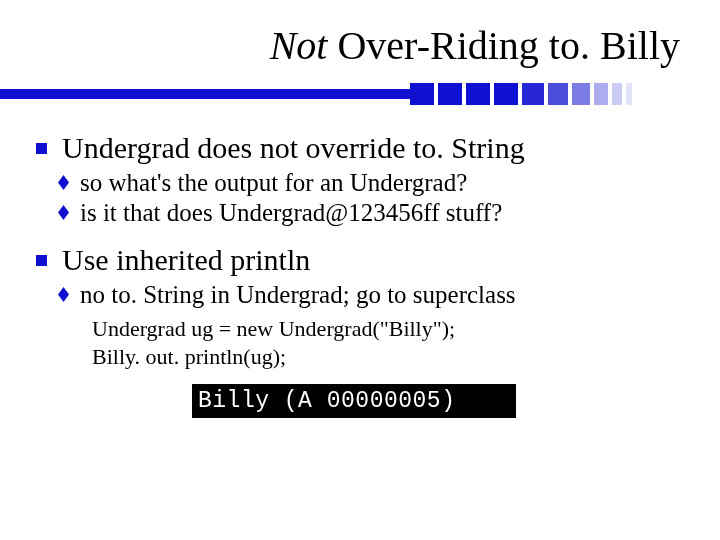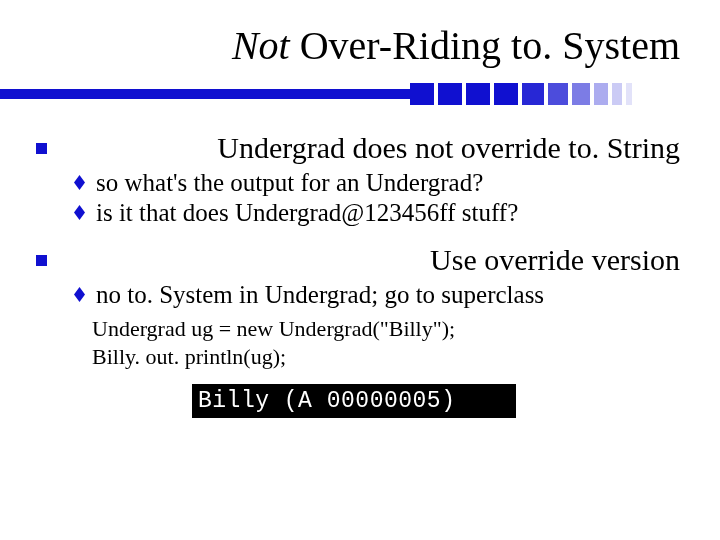--- a/index.html
+++ b/index.html
@@ -50,34 +50,33 @@
   .stripe .box.b8 { opacity: 0.35; width: 14px; }
   .stripe .box.b9 { opacity: 0.22; width: 10px; }
   .stripe .box.b10 { opacity: 0.12; width: 6px; }
   .content {
     padding: 26px 40px 0 62px;
   }
   .main-bullet {
     font-size: 30px;
     margin-bottom: 4px;
     position: relative;
-    text-align: right;
   }
   .main-bullet::before {
     content: "";
     position: absolute;
     left: -26px;
     top: 12px;
     width: 11px;
     height: 11px;
     background: #1010d0;
   }
   .sub-bullet {
     font-size: 25px;
-    margin-left: 34px;
+    margin-left: 18px;
     margin-bottom: 2px;
     position: relative;
   }
   .sub-bullet::before {
     content: "";
     position: absolute;
     left: -22px;
     top: 6px;
     width: 11px;
     height: 15px;
@@ -99,21 +98,21 @@
     font-size: 23px;
     padding: 4px 10px 4px 6px;
     width: 324px;
     letter-spacing: 0.5px;
   }
 </style>
 </head>
 <body>
 
 <div class="title">
-  <span class="italic">Not</span><span> Over-Riding to. System</span>
+  <span class="italic">Not</span><span> Over-Riding to. Billy</span>
 </div>
 
 <div class="stripe">
   <div class="bar"></div>
   <div class="boxes">
     <div class="box"></div>
     <div class="box"></div>
     <div class="box"></div>
     <div class="box"></div>
     <div class="box b5"></div>
@@ -126,22 +125,22 @@
 </div>
 
 <div class="content">
 
   <div class="main-bullet">Undergrad does not override to. String</div>
   <div class="sub-bullet">so what's the output for an Undergrad?</div>
   <div class="sub-bullet">is it that does Undergrad@123456ff stuff?</div>
 
   <div class="spacer"></div>
 
-  <div class="main-bullet">Use override version</div>
-  <div class="sub-bullet">no to. System in Undergrad; go to superclass</div>
+  <div class="main-bullet">Use inherited println</div>
+  <div class="sub-bullet">no to. String in Undergrad; go to superclass</div>
 
   <div class="code-lines">
     <div>Undergrad ug = new Undergrad("Billy");</div>
     <div>Billy. out. println(ug);</div>
   </div>
 
   <div class="output-box">Billy (A 00000005)</div>
 
 </div>
 

